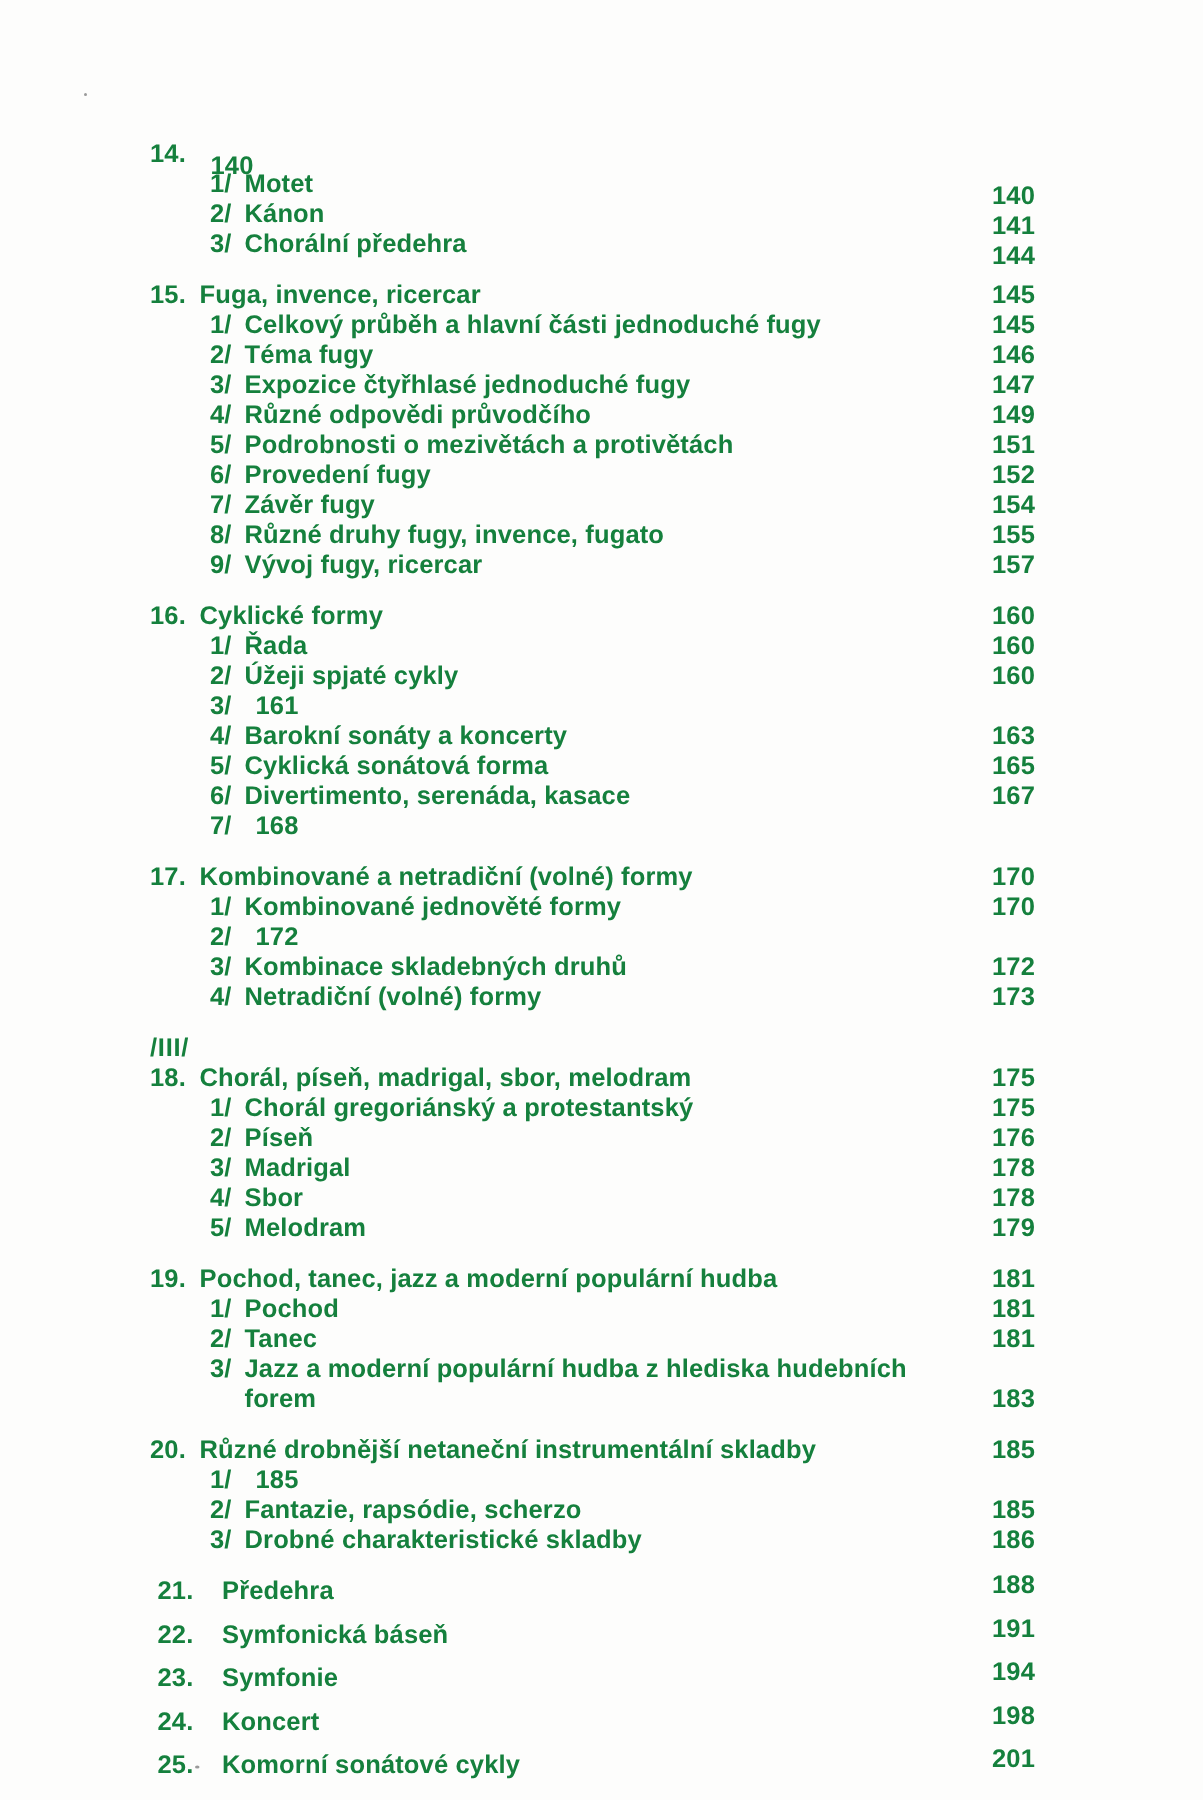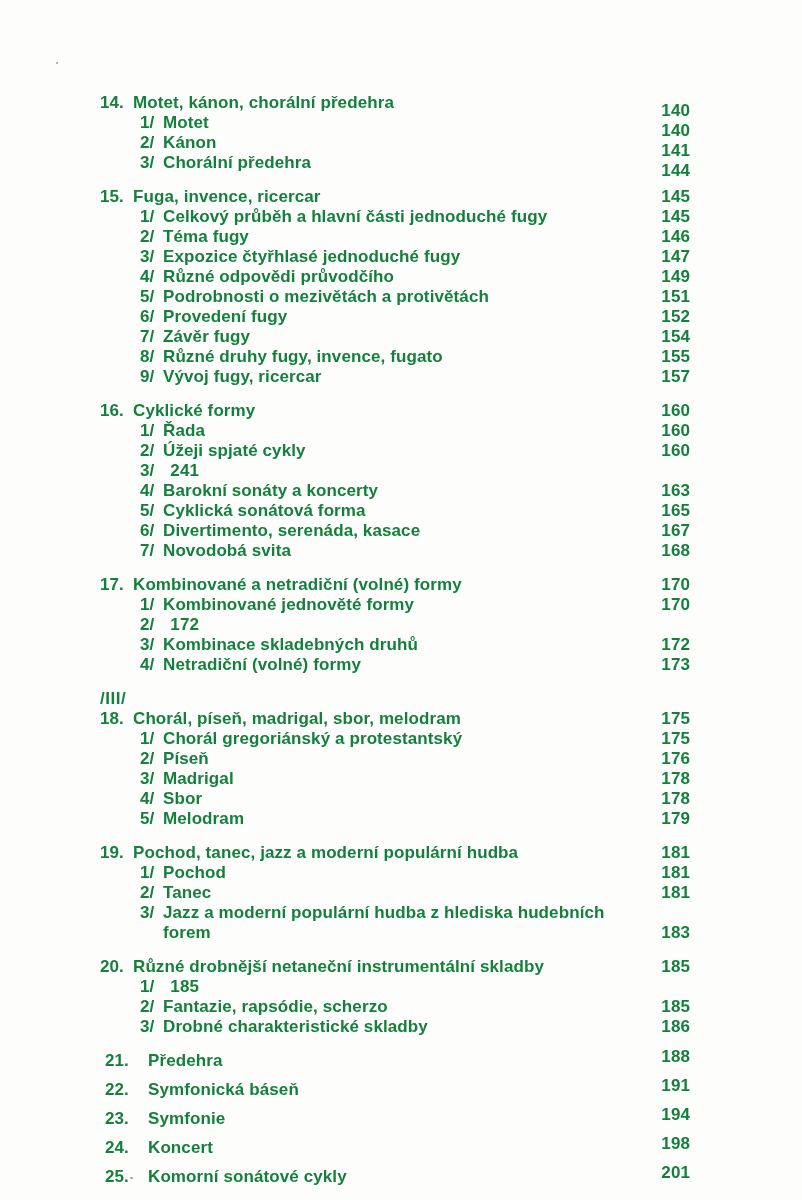--- a/index.html
+++ b/index.html
@@ -49,21 +49,20 @@
 </head>
 <body>
 
 <div class="page">
   <span class="speck speck-1"></span>
   <span class="speck speck-2"></span>
   <div class="toc" id="toc">
       <div class="group group-0">
         <div class="row ind0">
           <span class="lbl">14.</span>
-          <span class="ttl">Motet, kánon, chorální předehra</span>
           <span class="pg">140</span>
         </div>
         <div class="row ind1">
           <span class="lbl">1/</span>
           <span class="ttl">Motet</span>
           <span class="pg">140</span>
         </div>
         <div class="row ind1">
           <span class="lbl">2/</span>
           <span class="ttl">Kánon</span>
@@ -138,40 +137,39 @@
           <span class="ttl">Řada</span>
           <span class="pg">160</span>
         </div>
         <div class="row ind1">
           <span class="lbl">2/</span>
           <span class="ttl">Úžeji spjaté cykly</span>
           <span class="pg">160</span>
         </div>
         <div class="row ind1">
           <span class="lbl">3/</span>
-          <span class="pg">241</span>
+          <span class="pg">161</span>
         </div>
         <div class="row ind1">
           <span class="lbl">4/</span>
           <span class="ttl">Barokní sonáty a koncerty</span>
           <span class="pg">163</span>
         </div>
         <div class="row ind1">
           <span class="lbl">5/</span>
           <span class="ttl">Cyklická sonátová forma</span>
           <span class="pg">165</span>
         </div>
         <div class="row ind1">
           <span class="lbl">6/</span>
           <span class="ttl">Divertimento, serenáda, kasace</span>
           <span class="pg">167</span>
         </div>
         <div class="row ind1">
           <span class="lbl">7/</span>
-          <span class="ttl">Novodobá svita</span>
           <span class="pg">168</span>
         </div>
       </div>
       <div class="group group-3">
         <div class="row ind0">
           <span class="lbl">17.</span>
           <span class="ttl">Kombinované a netradiční (volné) formy</span>
           <span class="pg">170</span>
         </div>
         <div class="row ind1">

